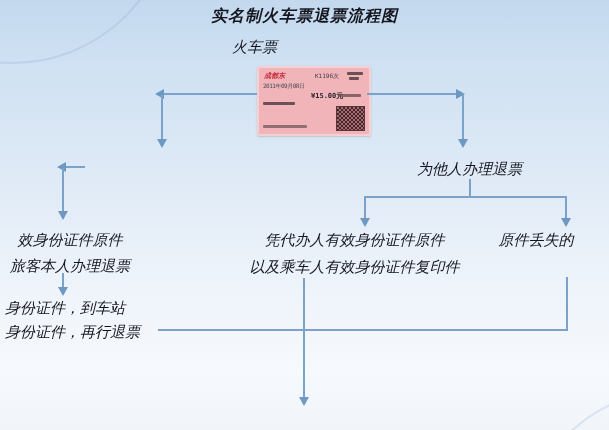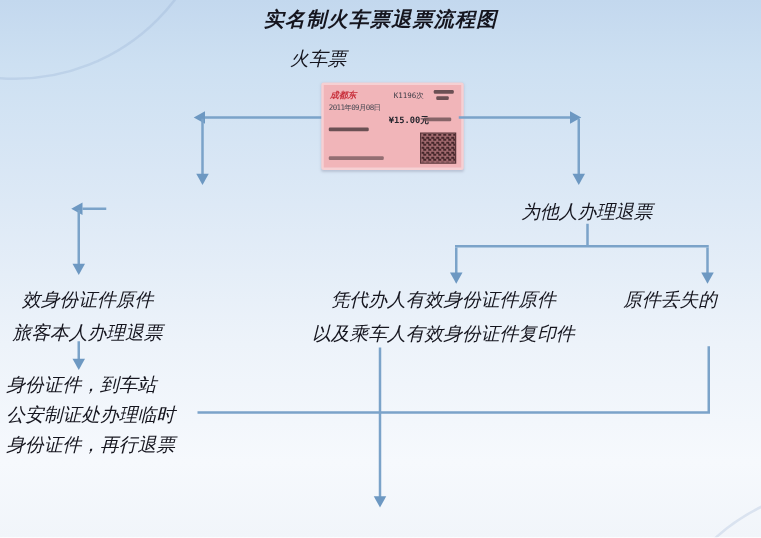--- a/index.html
+++ b/index.html
@@ -82,21 +82,20 @@
   <div class="txt center" style="left:2px;top:227px;width:136px;line-height:26px;">
     <div>效身份证件原件</div>
     <div>旅客本人办理退票</div>
   </div>
 
   <div class="vline" style="left:62px;top:273px;height:15px;"></div>
   <div class="arr arr-d" style="left:58px;top:287px;"></div>
 
   <div class="txt" style="left:5px;top:296px;line-height:24px;">
     <div>身份证件，到车站</div>
-    <div>公安制证处办理临时</div>
     <div>身份证件，再行退票</div>
   </div>
 
   <div class="vline" style="left:469px;top:179px;height:18px;"></div>
   <div class="hline" style="left:364px;top:196px;width:203px;"></div>
   <div class="vline" style="left:364px;top:198px;height:21px;"></div>
   <div class="arr arr-d" style="left:360px;top:218px;"></div>
   <div class="vline" style="left:565px;top:198px;height:21px;"></div>
   <div class="arr arr-d" style="left:561px;top:218px;"></div>
 

